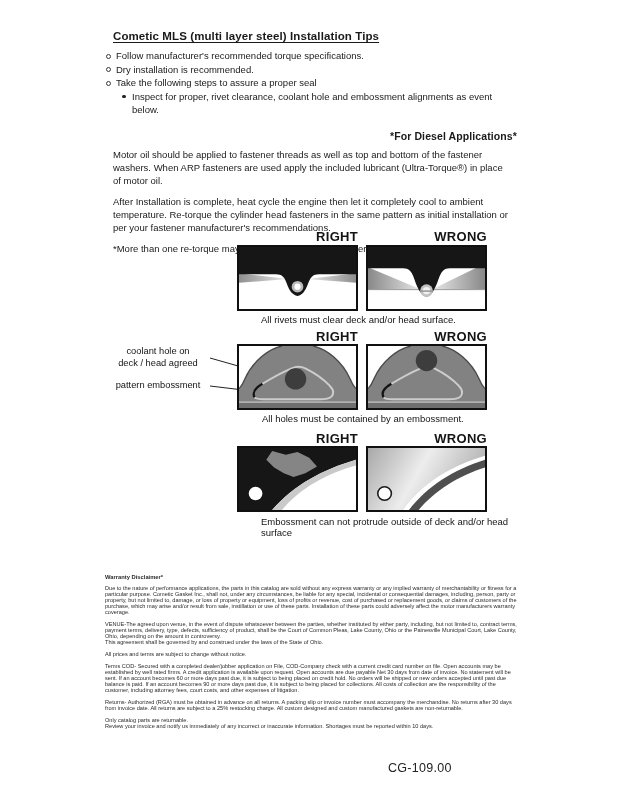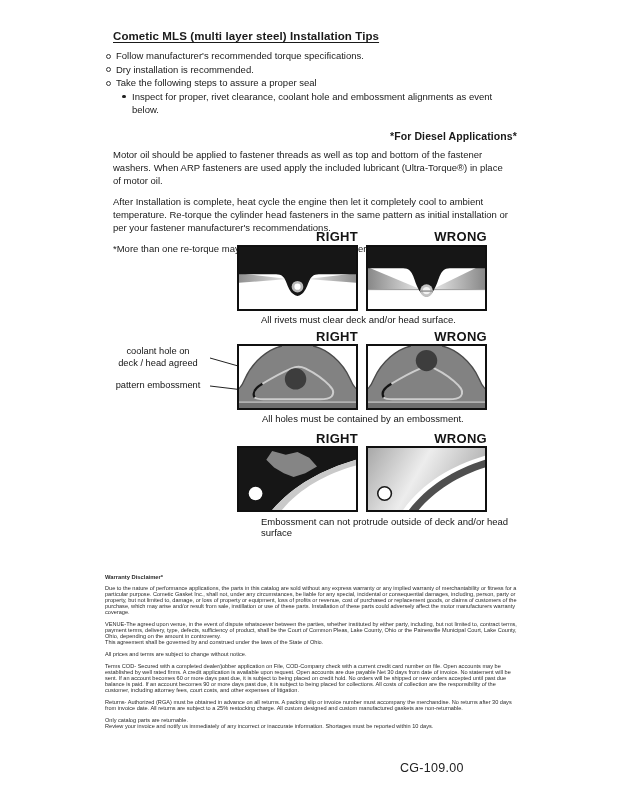--- a/index.html
+++ b/index.html
@@ -34,21 +34,21 @@
   .fig-caption{position:absolute;font-size:9.5px;line-height:11px;color:#141414;margin-left:23px;}
   .ann{position:absolute;width:106px;text-align:center;font-size:9.3px;line-height:11.5px;color:#141414;}
   .leaders{position:absolute;left:208px;top:350px;width:96px;height:46px;}
   
   .warranty{position:absolute;left:105px;top:574px;width:412px;color:#2b2b2b;font-size:5.6px;line-height:6px;}
   .w-head{font-weight:bold;font-size:5.8px;margin:0 0 5px 0;}
   .w-para{margin:0 0 6px 0;}
   .w-line{margin:0;}
   .w-gap{margin:0 0 6px 0;}
   
-  .page-number{position:absolute;left:400px;top:761px;font-size:12.5px;letter-spacing:.3px;color:#222;}
+  .page-number{position:absolute;left:388px;top:761px;font-size:12.5px;letter-spacing:.3px;color:#222;}
 </style>
 </head>
 <body>
 
 <div class="page">
 
   <div class="top-text">
     <div class="doc-title">Cometic MLS (multi layer steel) Installation Tips</div>
 
     <div class="bullet">Follow manufacturer's recommended torque specifications.</div>

